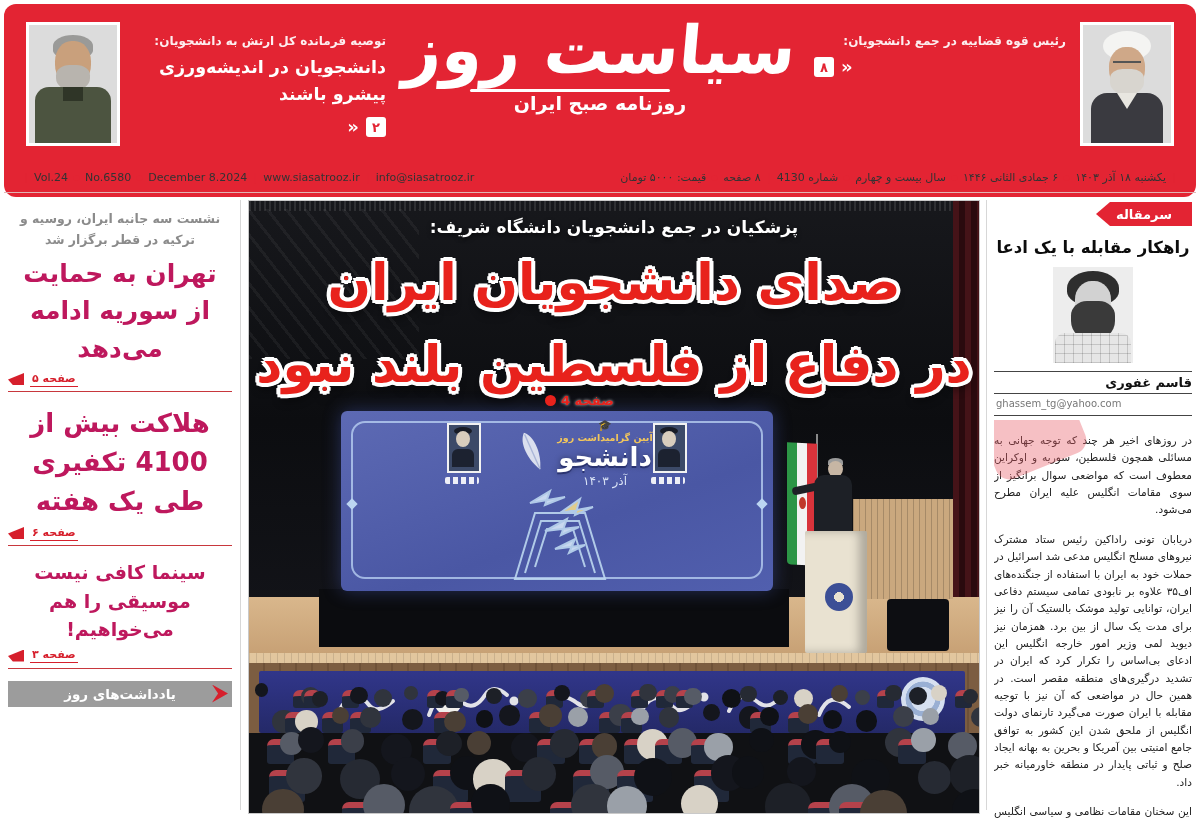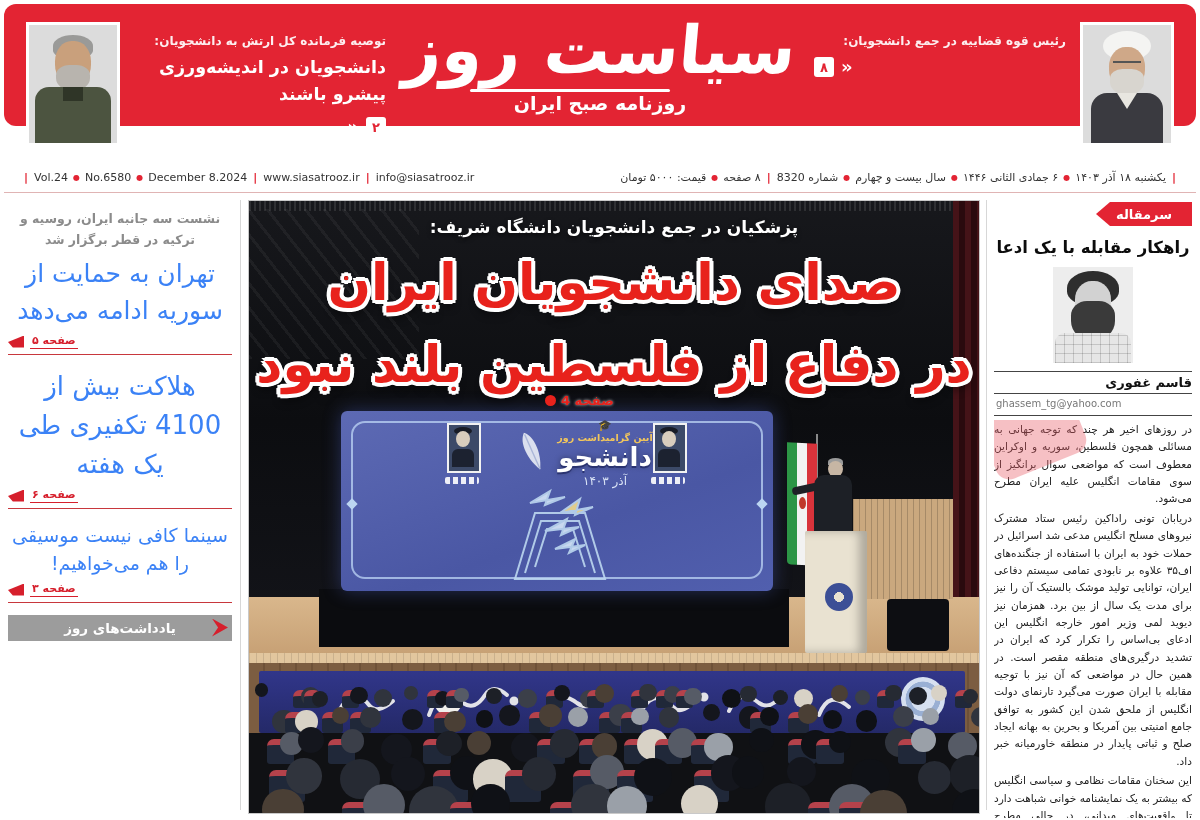--- a/index.html
+++ b/index.html
@@ -1,20 +1,20 @@
 <!DOCTYPE html>
 <html lang="fa"><head>
 <meta charset="utf-8">
 <style>
   html,body{margin:0;padding:0;background:#ffffff;}
   .page{position:relative;width:1200px;height:820px;background:#fff;overflow:hidden;
         font-family:"DejaVu Sans",sans-serif;}
 
   
-  .masthead{position:absolute;left:4px;top:4px;right:4px;height:122px;
+  .masthead{position:absolute;left:4px;top:4px;right:4px;height:193px;
             background:#e32433;border-radius:12px;}
   .logo-wrap{position:absolute;left:50%;top:2px;transform:translateX(-50%);
              width:400px;text-align:center;color:#fff;}
   .logo-title{font-size:66px;font-weight:900;line-height:1.35;letter-spacing:-2px;
               transform:skewX(-5deg);direction:rtl;}
   .logo-rule{width:200px;height:3px;background:#fff;margin:-6px auto 2px 70px;border-radius:2px;}
   .logo-sub{font-size:19px;font-weight:bold;direction:rtl;margin-top:-2px;}
 
   .promo{position:absolute;top:18px;display:flex;gap:14px;color:#fff;}
   .promo-left{left:22px;}
@@ -50,21 +50,21 @@
   .dl-sep{color:#e32433;font-weight:bold;margin:0 6px;}
   .dl-dot{color:#e32433;font-size:8px;margin:0 5px;vertical-align:1px;}
 
   
   .vline{position:absolute;top:200px;bottom:10px;width:1px;background:#d7d7d7;}
   .vline-1{left:240px;} .vline-2{left:986px;}
 
   .leftcol{position:absolute;left:8px;top:202px;width:224px;direction:rtl;}
   .story{text-align:center;padding:6px 0 2px;}
   .kicker{font-size:12.5px;color:#8b8b8b;font-weight:bold;line-height:1.7;margin-bottom:4px;}
-  .story-title{margin:2px 0 4px;color:#3b82f6;font-weight:400;line-height:1.5;}
+  .story-title{margin:2px 0 4px;color:#be185d;font-weight:700;line-height:1.5;}
   .t-xl{font-size:26px;} .t-lg{font-size:25px;} .t-md{font-size:21px;} .t-sm{font-size:19px;}
   .pagerow{direction:ltr;display:flex;align-items:center;gap:6px;height:16px;margin:2px 0 4px;}
   .pl-arrow{width:16px;height:12px;background:#d61f2c;clip-path:polygon(100% 0,100% 100%,30% 100%,0 55%);}
   .pl-text{font-size:11px;font-weight:bold;color:#d61f2c;border-bottom:1px solid #d61f2c;padding:0 2px 1px;direction:rtl;}
   .red-divider{border:none;border-top:1.5px solid #c8373d;margin:4px 0 2px;}
   .notes-band{height:26px;background:#9c9c9c;display:flex;align-items:center;justify-content:center;
               gap:8px;color:#fff;font-size:13.5px;font-weight:900;margin:8px 0 6px;position:relative;}
   .notes-arrow{position:absolute;right:4px;top:4px;width:16px;height:18px;background:#d61f2c;
                clip-path:polygon(0 0,100% 50%,0 100%,38% 50%);}
 
@@ -154,21 +154,21 @@
   .a-head{position:absolute;left:22px;top:14px;width:36px;height:40px;background:#d2d2d2;border-radius:46%;}
   .a-beard{position:absolute;left:18px;top:34px;width:44px;height:40px;background:#3a3a3a;border-radius:40% 40% 55% 55%;}
   .a-shirt{position:absolute;left:2px;top:66px;width:76px;height:30px;background:#e6e6e6;border-radius:10px 10px 0 0;
            background-image:repeating-linear-gradient(90deg,rgba(0,0,0,.15) 0 1px,transparent 1px 9px),
                             repeating-linear-gradient(0deg,rgba(0,0,0,.15) 0 1px,transparent 1px 9px);}
   .ed-nameblock{margin-top:8px;}
   .ed-line{border:none;border-top:1px solid #444;margin:3px 0;}
   .ed-author{font-size:13px;font-weight:900;color:#111;text-align:right;padding-left:4px;}
   .ed-email{direction:ltr;text-align:left;font-size:10px;color:#777;padding:1px 2px 3px;}
   .ed-body{position:relative;margin-top:4px;height:398px;overflow:hidden;}
-  .ed-body p{font-size:10.6px;line-height:1.64;color:#222;text-align:justify;margin:1px 0 2px;}
+  .ed-body p{font-size:10.6px;line-height:1.64;color:#222;text-align:justify;margin:12px 0 2px;}
   .watermark{position:absolute;left:-8px;top:-16px;width:96px;height:64px;border-radius:14px;
              background:rgba(232,90,100,.38);transform:rotate(-22deg);}
 </style>
 </head>
 <body>
 
 <div class="page">
 
   <div class="masthead">
     <div class="promo promo-left">
@@ -209,21 +209,21 @@
         <div class="promo-pagerow">
           <span class="pagebox">۸</span>
           <span class="chev">«</span>
         </div>
       </div>
     </div>
   </div>
 
   <div class="dateline">
     <span class="dl-left" id="dl-left"><span class="dl-sep">|</span><span>Vol.24</span><span class="dl-dot">●</span><span>No.6580</span><span class="dl-dot">●</span><span>December 8.2024</span><span class="dl-sep">|</span><span>www.siasatrooz.ir</span><span class="dl-sep">|</span><span>info@siasatrooz.ir</span></span>
-    <span class="dl-right" id="dl-right"><span class="dl-sep">|</span><span>یکشنبه ۱۸ آذر ۱۴۰۳</span><span class="dl-dot">●</span><span>۶ جمادی الثانی ۱۴۴۶</span><span class="dl-dot">●</span><span>سال بیست و چهارم</span><span class="dl-dot">●</span><span>شماره 8320</span><span class="dl-sep">|</span><span>۸ صفحه</span><span class="dl-dot">●</span><span>قیمت: ۵۰۰۰ تومان</span></span>
+    <span class="dl-right" id="dl-right"><span class="dl-sep">|</span><span>یکشنبه ۱۸ آذر ۱۴۰۳</span><span class="dl-dot">●</span><span>۶ جمادی الثانی ۱۴۴۶</span><span class="dl-dot">●</span><span>سال بیست و چهارم</span><span class="dl-dot">●</span><span>شماره 4130</span><span class="dl-sep">|</span><span>۸ صفحه</span><span class="dl-dot">●</span><span>قیمت: ۵۰۰۰ تومان</span></span>
   </div>
 
   <div class="vline vline-1"></div>
   <div class="vline vline-2"></div>
 
   <div class="leftcol" id="leftcol">
       <div class="story">
         <div class="kicker">نشست سه جانبه ایران، روسیه و ترکیه در قطر برگزار شد</div>
         <h3 class="story-title t-lg">تهران به حمایت از سوریه ادامه می‌دهد</h3>
         <div class="pagerow">

